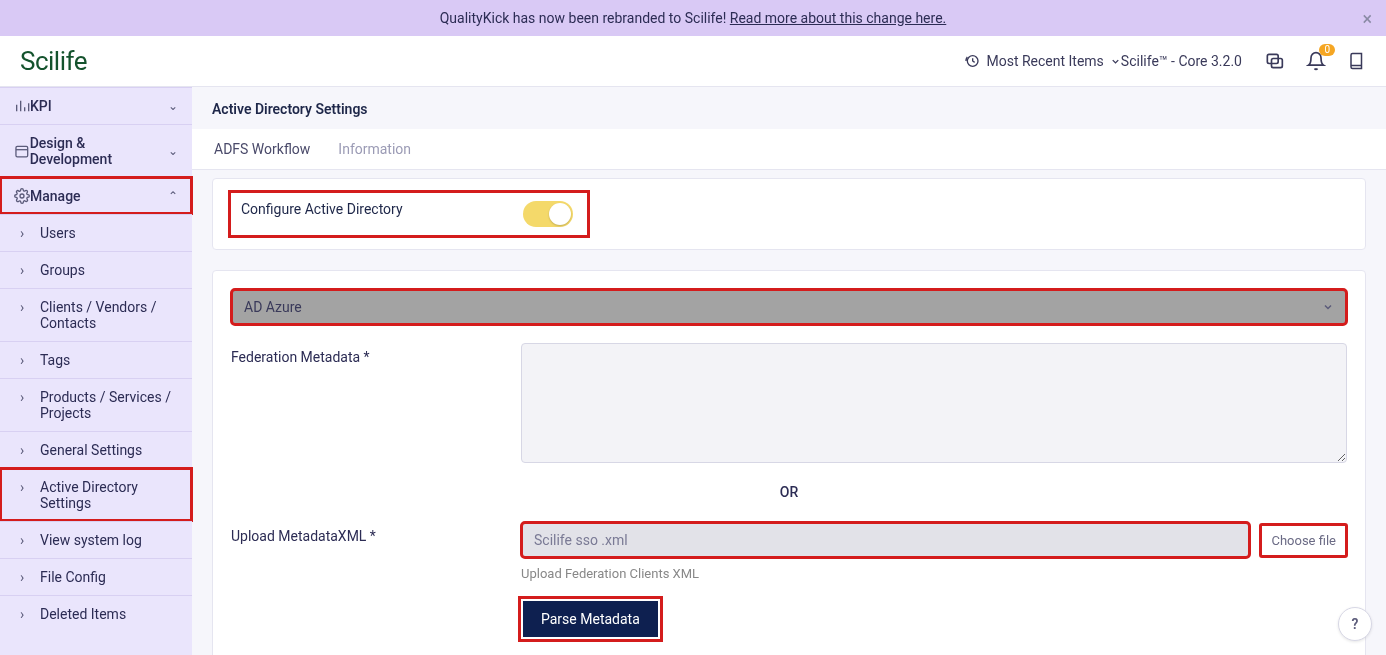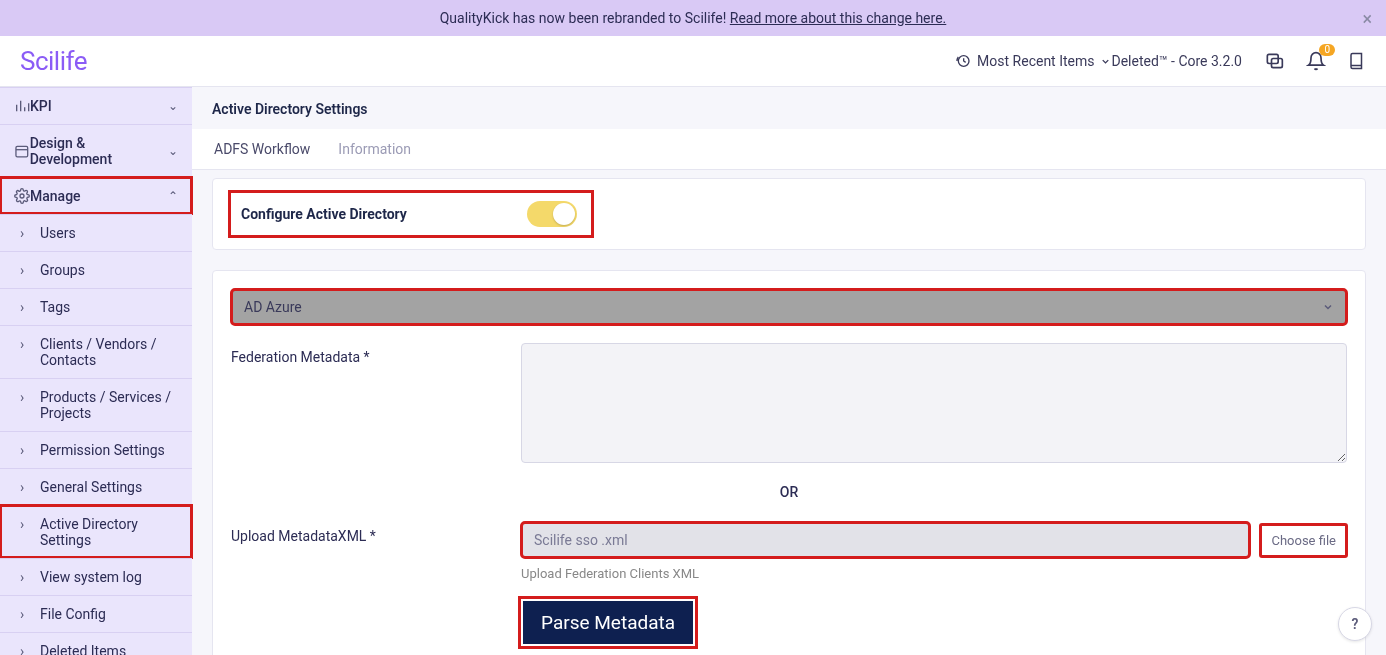--- a/index.html
+++ b/index.html
@@ -3,21 +3,21 @@
 <meta charset="utf-8">
 <style>
 * { box-sizing: border-box; margin: 0; padding: 0; font-family: -apple-system, BlinkMacSystemFont, "Segoe UI", Roboto, sans-serif; }
 body { background: #fff; color: #1e2749; font-size: 14px; width: 1386px; height: 655px; overflow: hidden; position: relative; }
 
 .banner { background: #d9c9f5; color: #2c2c54; padding: 10px 0; text-align: center; position: relative; font-size: 14px; }
 .banner a { color: #2c2c54; text-decoration: underline; }
 .banner .close { position: absolute; right: 14px; top: 50%; transform: translateY(-50%); cursor: pointer; font-size: 18px; color: #8a8aa5; }
 
 .topbar { display: flex; align-items: center; padding: 10px 20px; border-bottom: 1px solid #e5e5f0; }
-.brand { font-size: 26px; font-weight: 400; color: #8b5cf6; letter-spacing: -0.5px; }
+.brand { font-size: 26px; font-weight: 400; color: #14532d; letter-spacing: -0.5px; }
 .top-center { flex: 1; display: flex; justify-content: flex-end; align-items: center; gap: 6px; color: #3a3a5a; cursor: pointer; }
 .top-right { display: flex; align-items: center; gap: 22px; color: #3a3a5a; }
 .icon-btn { position: relative; cursor: pointer; display: inline-flex; align-items: center; justify-content: center; }
 .badge { position: absolute; top: -7px; right: -9px; background: #f5a623; color: #fff; font-size: 10px; border-radius: 8px; padding: 1px 5px; line-height: 1; }
 
 .layout { display: flex; height: calc(100% - 82px); }
 .sidebar { width: 192px; background: #eae5fc; display: flex; flex-direction: column; }
 .nav-item { display: flex; align-items: center; padding: 10px 14px; cursor: pointer; color: #2c2c54; gap: 0; position: relative; }
 .nav-item.group { font-weight: 500; border-top: 1px solid #d8d0f2; }
 .nav-item .caret { margin-left: auto; font-size: 12px; color: #5b5b7a; }
@@ -27,38 +27,38 @@
 .hl-red { outline: 3px solid #d41c1c; outline-offset: -2px; }
 
 .main { flex: 1; background: #f6f6fb; display: flex; flex-direction: column; overflow: hidden; }
 .page-header { padding: 14px 20px 12px; font-weight: 600; color: #1e2749; }
 .tabs { background: #fff; display: flex; border-bottom: 1px solid #e5e5f0; padding: 0 8px; }
 .tab { padding: 12px 14px; color: #4a4a6a; cursor: pointer; }
 .tab.active { color: #9b9bb5; }
 
 .content { padding: 8px 20px 20px; overflow: auto; flex: 1; }
 .card-top { background: #fff; border: 1px solid #e5e5f0; border-radius: 4px; padding: 14px 18px; display: flex; align-items: center; }
-.toggle-wrap { outline: 3px solid #d41c1c; padding: 8px 14px 8px 10px; display: inline-flex; align-items: center; gap: 120px; font-weight: bold; }
+.toggle-wrap { outline: 3px solid #d41c1c; padding: 8px 14px 8px 10px; display: inline-flex; gap: 120px; }
 
 .toggle { width: 50px; height: 26px; background: #f4d96a; border-radius: 14px; position: relative; cursor: pointer; }
 .toggle .knob { width: 22px; height: 22px; background: #fff; border-radius: 50%; position: absolute; right: 2px; top: 2px; box-shadow: 0 1px 2px rgba(0,0,0,.2); }
 
 .form-card { background: #fff; border: 1px solid #e5e5f0; border-radius: 4px; margin-top: 20px; padding: 18px; }
 .form-row { display: flex; align-items: flex-start; margin-bottom: 18px; }
 .form-label { width: 290px; color: #2c2c54; padding-top: 6px; }
 .form-control { flex: 1; }
 .select { width: 100%; background: #a3a3a3; border: 1px solid #d7d7e5; border-radius: 4px; padding: 9px 12px; color: #3a3a5a; display: flex; align-items: center; justify-content: space-between; cursor: pointer; }
 .textarea { width: 100%; min-height: 120px; background: #f3f3f7; border: 1px solid #d7d7e5; border-radius: 4px; padding: 10px; resize: both; }
 .or-divider { text-align: center; color: #2c2c54; margin: 14px 0 22px; font-weight: 500; }
 .upload-row { display: flex; gap: 10px; align-items: center; }
 .upload-input { flex: 1; background: #e2e2e8; border: 1px solid #d7d7e5; border-radius: 4px; padding: 9px 12px; color: #7a7a95; }
 .choose-btn { border: 1px solid #b7b7c5; background: #fff; padding: 8px 10px; color: #6b6b85; cursor: pointer; border-radius: 2px; font-size: 13px; }
 .helper { color: #888; margin-top: 8px; font-size: 13px; }
 
-.parse-btn { display: inline-block; background: #0e2050; color: #fff; border: none; padding: 10px 18px; cursor: pointer; font-size: 19px; }
+.parse-btn { display: inline-block; background: #0e2050; color: #fff; border: none; padding: 10px 18px; cursor: pointer; font-size: 14px; }
 .parse-wrap { outline: 3px solid #d41c1c; display: inline-block; padding: 2px; }
 
 .help-bubble { position: fixed; right: 14px; bottom: 14px; width: 34px; height: 34px; border-radius: 50%; background: #fff; border: 1px solid #d7d7e5; display: flex; align-items: center; justify-content: center; font-weight: 600; color: #5b5b7a; cursor: pointer; box-shadow: 0 1px 3px rgba(0,0,0,.1); }
 
 svg { display: inline-block; vertical-align: middle; }
 </style>
 </head>
 <body>
 
 <div class="banner">
@@ -73,21 +73,21 @@
         <circle cx="13" cy="12" r="8"></circle>
         <path d="M13 8v4l3 2"></path>
         <path d="M3 12a10 10 0 0 1 2-6"></path>
       </svg>
     <span>Most Recent Items</span>
     <svg width="11" height="11" viewBox="0 0 24 24" fill="none" stroke="#3a3a5a" stroke-width="3">
         <polyline points="6 9 12 15 18 9"></polyline>
       </svg>
   </div>
   <div class="top-right">
-    <span>Deleted™ - Core 3.2.0</span>
+    <span>Scilife™ - Core 3.2.0</span>
     <span class="icon-btn">
       <svg width="20" height="20" viewBox="0 0 24 24" fill="none" stroke="#3a3a5a" stroke-width="2">
           <rect x="4" y="4" width="13" height="11" rx="2"></rect>
           <rect x="9" y="9" width="13" height="11" rx="2"></rect>
         </svg>
     </span>
     <span class="icon-btn">
       <svg width="20" height="20" viewBox="0 0 24 24" fill="none" stroke="#3a3a5a" stroke-width="2">
           <path d="M18 8a6 6 0 0 0-12 0c0 7-3 9-3 9h18s-3-2-3-9"></path>
           <path d="M13.73 21a2 2 0 0 1-3.46 0"></path>
@@ -131,30 +131,27 @@
       <span>Manage</span>
       <span class="caret">⌃</span>
     </div>
     <div class="nav-sub">
         <span>Users</span>
       </div>
     <div class="nav-sub">
         <span>Groups</span>
       </div>
     <div class="nav-sub">
+        <span>Clients / Vendors / Contacts</span>
+      </div>
+    <div class="nav-sub">
         <span>Tags</span>
       </div>
     <div class="nav-sub">
-        <span>Clients / Vendors / Contacts</span>
-      </div>
-    <div class="nav-sub">
         <span>Products / Services / Projects</span>
-      </div>
-    <div class="nav-sub">
-        <span>Permission Settings</span>
       </div>
     <div class="nav-sub">
         <span>General Settings</span>
       </div>
     <div class="nav-sub hl-red">
         <span>Active Directory Settings</span>
       </div>
     <div class="nav-sub">
         <span>View system log</span>
       </div>

